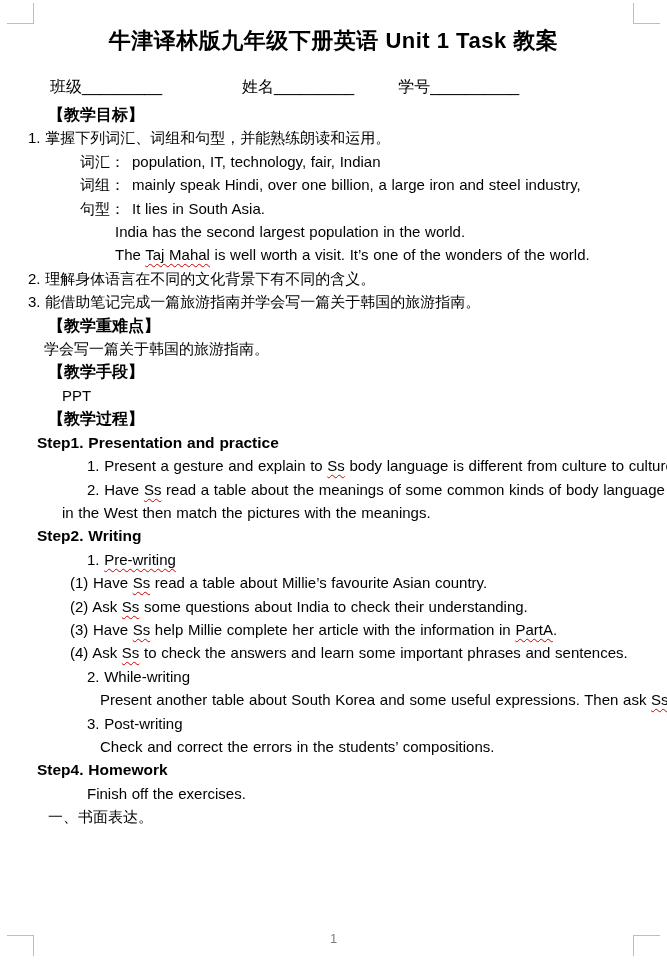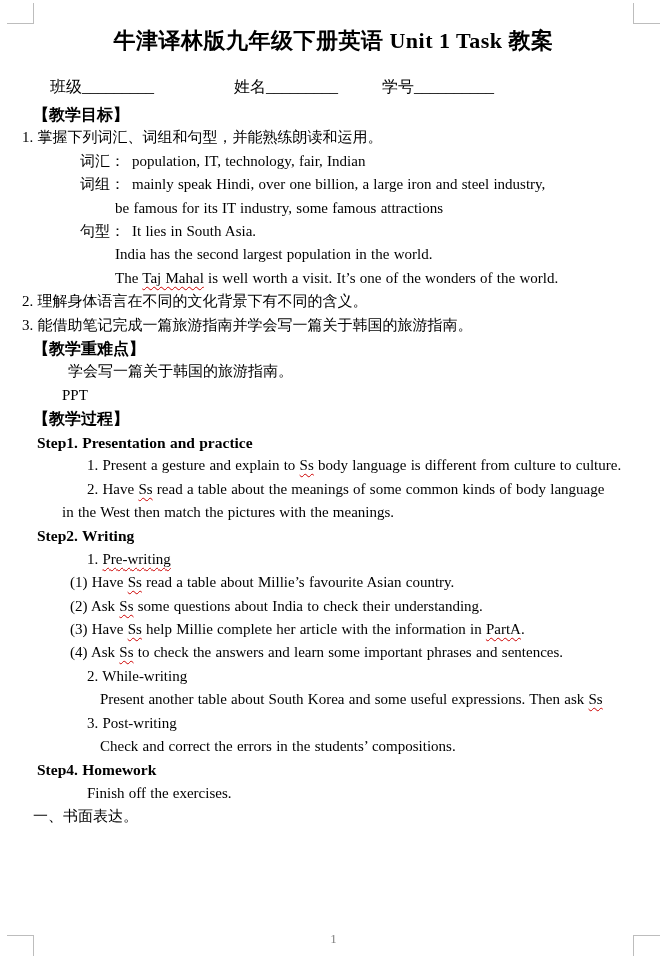--- a/index.html
+++ b/index.html
@@ -2,21 +2,21 @@
 <html><head>
 <meta charset="utf-8">
 <style>
   html,body{margin:0;padding:0;background:#ffffff;}
   .page{
     position:relative;
     width:667px;height:965px;
     margin:0 auto;
     background:#ffffff;
     overflow:hidden;
-    font-family:Liberation Serif, serif;
+    font-family:Liberation Sans, sans-serif;
     color:#000;
   }
   
   .crop{position:absolute;width:26px;height:20px;border:0 solid #bdbdbd;}
   .crop.tl{left:7px;top:3px;border-right-width:1px;border-bottom-width:1px;}
   .crop.tr{right:7px;top:3px;border-left-width:1px;border-bottom-width:1px;}
   .crop.bl{left:7px;top:935px;border-right-width:1px;border-top-width:1px;}
   .crop.br{right:7px;top:935px;border-left-width:1px;border-top-width:1px;}
 
   .doc-title{
@@ -41,24 +41,24 @@
   .content{margin-top:5px;}
   .line{
     white-space:nowrap;
     line-height:23.4px;
     font-size:15px;
     word-spacing:0.5px;
   }
   .bh{font-weight:700;font-size:16px;}        
   .step{font-weight:700;font-size:15.5px;}    
   .lbl{margin-right:7px;}
-  .pl33{padding-left:33px;}
+  .pl33{padding-left:48px;}
   .pl37{padding-left:37px;}
-  .pl44{padding-left:44px;margin-left:24px;}
-  .pl46{padding-left:22px;}
+  .pl44{padding-left:44px;}
+  .pl46{padding-left:28px;}
   .pl55{padding-left:87px;}
   .pl62{padding-left:62px;}
   .pl64{padding-left:80px;}
   .pl65{padding-left:100px;}
   .pl70{padding-left:70px;}
   .pl115{padding-left:115px;}
   .gap-top{margin-top:20px;}
 
   .sq{
     text-decoration:underline wavy #cc0000 1px;
@@ -90,30 +90,30 @@
     <span class="field"><span>姓名</span><span class="blank">_________</span></span>
     <span class="field"><span>学号</span><span class="blank">__________</span></span>
   </div>
 
   <div class="content">
 
     <div class="line bh pl33">【教学目标】</div>
     <div class="line pl46">1. 掌握下列词汇、词组和句型，并能熟练朗读和运用。</div>
     <div class="line pl64"><span class="lbl">词汇：</span><span>population, IT, technology, fair, Indian</span></div>
     <div class="line pl64"><span class="lbl">词组：</span><span>mainly speak Hindi, over one billion, a large iron and steel industry,</span></div>
-    <div class="line pl115">be famous for its IT industry, some famous attractions</div>
     <div class="line pl64"><span class="lbl">句型：</span><span>It lies in South Asia.</span></div>
     <div class="line pl115">India has the second largest population in the world.</div>
     <div class="line pl115"><span>The </span><span class="sq">Taj Mahal</span><span> is well worth a visit. It’s one of the wonders of the world.</span></div>
     <div class="line pl46">2. 理解身体语言在不同的文化背景下有不同的含义。</div>
     <div class="line pl46">3. 能借助笔记完成一篇旅游指南并学会写一篇关于韩国的旅游指南。</div>
 
     <div class="line bh pl33">【教学重难点】</div>
     <div class="line pl44">学会写一篇关于韩国的旅游指南。</div>
 
+    <div class="line bh pl33">【教学手段】</div>
     <div class="line pl62">PPT</div>
 
     <div class="line bh pl33">【教学过程】</div>
 
     <div class="line step pl37">Step1. Presentation and practice</div>
     <div class="line pl55"><span>1. Present a gesture and explain to </span><span class="sq">Ss</span><span> body language is different from culture to culture.</span></div>
     <div class="line pl55"><span>2. Have </span><span class="sq">Ss</span><span> read a table about the meanings of some common kinds of body language</span></div>
     <div class="line pl62">in the West then match the pictures with the meanings.</div>
 
     <div class="line step pl37">Step2. Writing</div>

